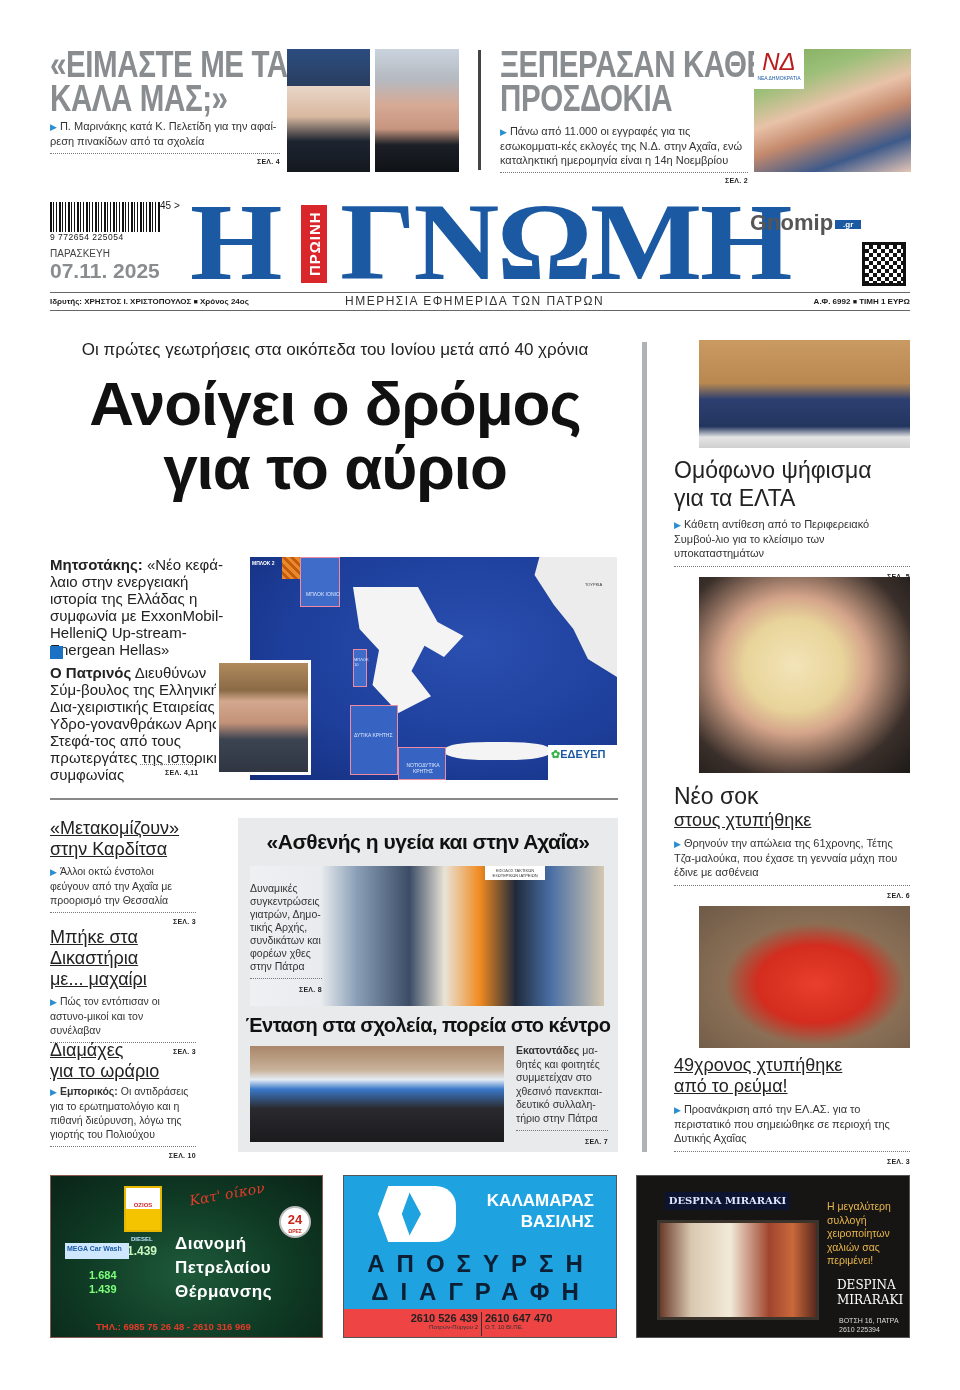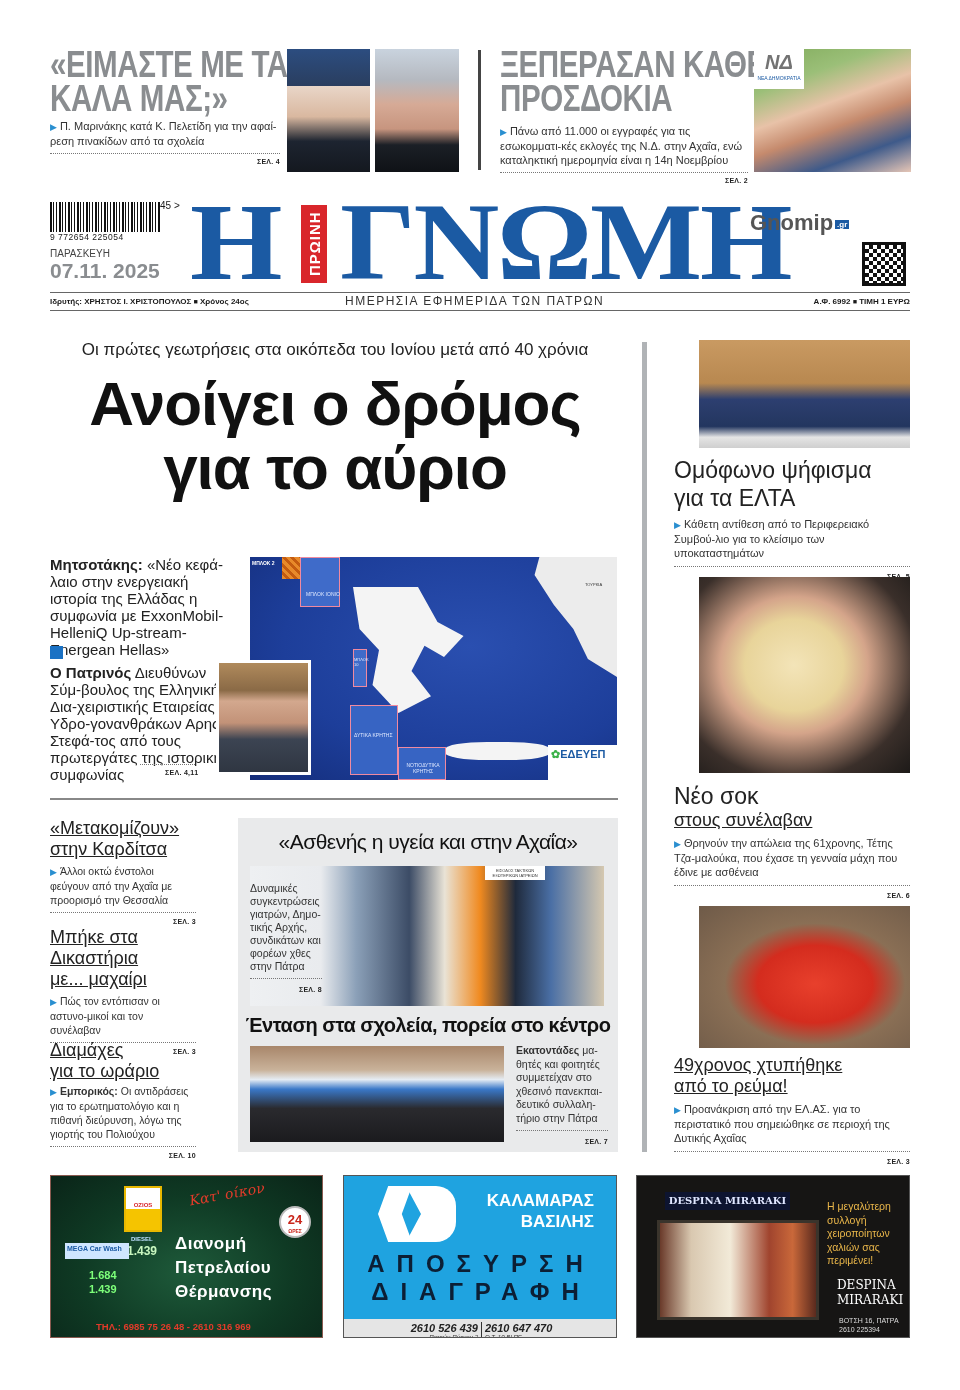--- a/index.html
+++ b/index.html
@@ -51,37 +51,37 @@
 
 <div class="abs" style="left:500px; top:48px; width:248px; height:140px;">
   <div class="teaser-title">ΞΕΠΕΡΑΣΑΝ ΚΑΘΕ</div>
   <div class="teaser-title">ΠΡΟΣΔΟΚΙΑ</div>
   <div class="teaser-text" style="margin-top:8px;"><span class="arrow">▶</span><span>Πάνω από 11.000 οι εγγραφές για τις εσωκομματι-κές εκλογές της Ν.Δ. στην Αχαΐα, ενώ καταληκτική ημερομηνία είναι η 14η Νοεμβρίου</span></div>
   <div class="dots" style="margin-top:5px;"></div>
   <div class="page-ref" style="text-align:right; margin-top:4px;">ΣΕΛ. 2</div>
 </div>
 <div class="abs photo" style="left:754px; top:49px; width:157px; height:123px; background:linear-gradient(160deg,#7faa5a 0%,#9bbf78 25%,#e8c2a8 45%,#c58a6d 60%,#3e5a8a 80%,#e6c6b6 100%);">
   <div class="abs" style="left:0; top:0; width:50px; height:40px; background:#fff; text-align:center;">
-    <div style="font-size:20px; font-weight:700; color:#737373; font-style:italic; line-height:26px;">ΝΔ</div>
+    <div style="font-size:24px; font-weight:400; color:#b91c1c; font-style:italic; line-height:26px;">ΝΔ</div>
     <div style="font-size:5px; color:#1b5aa3;">ΝΕΑ ΔΗΜΟΚΡΑΤΙΑ</div>
   </div>
 </div>
 
 <div class="abs" style="left:50px; top:202px; width:110px; height:30px; background:repeating-linear-gradient(90deg,#111 0 2px,#fff 2px 3px,#111 3px 4px,#fff 4px 6px,#111 6px 7px,#fff 7px 9px);"></div>
 <div class="abs" style="left:160px; top:200px; font-size:10px;">45 &gt;</div>
 <div class="abs" style="left:50px; top:232px; font-size:8.5px; letter-spacing:0.5px;">9 772654 225054</div>
 <div class="abs" style="left:50px; top:248px; font-size:10px; color:#444;">ΠΑΡΑΣΚΕΥΗ</div>
 <div class="abs" style="left:50px; top:259px; font-size:21px; font-weight:700; color:#8a8d90;">07.11. 2025</div>
 
 <div class="abs mast-title" style="left:190px; top:192px;">Η</div>
 <div class="abs proini" style="left:301px; top:205px; width:26px; height:78px;">ΠΡΩΙΝΗ</div>
 <div class="abs mast-title" style="left:340px; top:192px;">ΓΝΩΜΗ</div>
 
 <div class="abs" style="left:750px; top:210px; font-size:22px; color:#555; font-weight:700;">
-  <span>Gnomip</span><span style="font-size:8px; background:#1b5aa3; color:#fff; padding:0 2px; margin-left:2px; vertical-align:middle;">.gr</span>
+  <span>Gnomip</span><span style="font-size:8px; background:#1b5aa3; color:#fff; padding:0 8px; margin-left:2px; vertical-align:middle;">.gr</span>
 </div>
 <div class="abs" style="left:862px; top:242px; width:44px; height:44px; background:repeating-conic-gradient(#111 0 25%, #fff 0 50%) 0 0/8px 8px; border:3px solid #111;"></div>
 
 <div class="abs" style="left:50px; top:292px; width:860px; height:1px; background:#666;"></div>
 <div class="abs" style="left:50px; top:297px; font-size:8px; font-weight:700;">
   <span>Ιδρυτής: ΧΡΗΣΤΟΣ Ι. ΧΡΙΣΤΟΠΟΥΛΟΣ</span> <span style="font-size:7px;">■</span> <span>Χρόνος 24ος</span>
 </div>
 <div class="abs" style="left:345px; top:294px; font-size:12px; letter-spacing:1.5px; color:#333;">ΗΜΕΡΗΣΙΑ ΕΦΗΜΕΡΙΔΑ ΤΩΝ ΠΑΤΡΩΝ</div>
 <div class="abs" style="left:770px; top:297px; font-size:8px; font-weight:700; width:140px; text-align:right;">
   <span>Α.Φ. 6992</span> <span style="font-size:7px;">■</span> <span>ΤΙΜΗ 1 ΕΥΡΩ</span>
@@ -136,21 +136,21 @@
       <div>για τα ΕΛΤΑ</div>
     </div>
   <div class="side-sub" style="margin-top:5px;"><span class="arrow">▶</span><span>Κάθετη αντίθεση από το Περιφερειακό Συμβού-λιο για το κλείσιμο των υποκαταστημάτων</span></div>
   <div class="dots" style="margin-top:6px;"></div>
   <div class="page-ref" style="text-align:right; margin-top:6px;">ΣΕΛ. 5</div>
 </div>
 
 <div class="abs photo" style="left:699px; top:577px; width:211px; height:196px; background:radial-gradient(ellipse at 45% 45%,#f3e4b8 0%,#e8d49a 30%,#d4a48a 45%,#3a2f2a 75%,#1d1a18 100%);"></div>
 <div class="abs" style="left:674px; top:782px; width:236px;">
   <div class="side-title">Νέο σοκ</div>
-  <div class="small-title">στους συνέλαβαν</div>
+  <div class="small-title">στους χτυπήθηκε</div>
   <div class="side-sub" style="margin-top:5px;"><span class="arrow">▶</span><span>Θρηνούν την απώλεια της 61χρονης, Τέτης Τζα-μαλούκα, που έχασε τη γενναία μάχη που έδινε με ασθένεια</span></div>
   <div class="dots" style="margin-top:6px;"></div>
   <div class="page-ref" style="text-align:right; margin-top:6px;">ΣΕΛ. 6</div>
 </div>
 
 <div class="abs photo" style="left:699px; top:906px; width:211px; height:142px; background:radial-gradient(ellipse at 55% 55%,#e8402c 0%,#d42c1e 35%,#8a6f55 55%,#6e5a48 100%);"></div>
 <div class="abs" style="left:674px; top:1055px; width:236px;">
   <div class="small-title">
       <div>49χρονος χτυπήθηκε</div>
       <div>από το ρεύμα!</div>
@@ -183,21 +183,21 @@
   <div class="small-title">
       <div>Διαμάχες</div>
       <div>για το ωράριο</div>
     </div>
   <div class="side-sub" style="margin-top:2px; font-size:10.5px;"><span class="arrow">▶</span><b>Εμπορικός:</b> <span>Οι αντιδράσεις για το ερωτηματολόγιο και η πιθανή διεύρυνση, λόγω της γιορτής του Πολιούχου</span></div>
   <div class="dots" style="margin-top:5px;"></div>
   <div class="page-ref" style="text-align:right; margin-top:5px;">ΣΕΛ. 10</div>
 </div>
 
 <div class="abs health-box" style="left:238px; top:818px; width:380px; height:334px;">
-  <div class="abs" style="left:0; top:12px; width:380px; text-align:center; font-size:21px; font-weight:400; color:#111; letter-spacing:-0.5px;">«Ασθενής η υγεία και στην Αχαΐα»</div>
+  <div class="abs" style="left:0; top:12px; width:380px; text-align:center; font-size:21px; font-weight:700; color:#111; letter-spacing:-0.5px;">«Ασθενής η υγεία και στην Αχαΐα»</div>
   <div class="abs photo" style="left:12px; top:48px; width:354px; height:140px; background:linear-gradient(90deg,#eef0f2 0%,#e9ebee 20%,#8ba0b8 30%,#3c4c66 45%,#e9e3d6 55%,#f08a20 65%,#1f2a3c 75%,#4a6fa5 85%,#d5c8b0 100%);">
     <div class="abs" style="left:235px; top:0; width:60px; background:#fff; font-size:4px; color:#333; text-align:center; padding:2px;">ΕΙΣΟΔΟΣ ΤΑΚΤΙΚΩΝ ΕΞΩΤΕΡΙΚΩΝ ΙΑΤΡΕΙΩΝ</div>
   </div>
   <div class="abs" style="left:12px; top:64px; width:72px; font-size:10.5px; line-height:13px; color:#333;">
     <span>Δυναμικές συγκεντρώσεις γιατρών, Δημο-τικής Αρχής, συνδικάτων και φορέων χθες στην Πάτρα</span>
     <div class="dots" style="margin-top:5px;"></div>
     <div class="page-ref" style="text-align:right; margin-top:4px;">ΣΕΛ. 8</div>
   </div>
   <div class="abs" style="left:0; top:196px; width:380px; text-align:center; font-size:20px; font-weight:700; color:#111; letter-spacing:-0.5px;">Ένταση στα σχολεία, πορεία στο κέντρο</div>
   <div class="abs photo" style="left:12px; top:228px; width:254px; height:96px; background:linear-gradient(180deg,#a8866a 0%,#c9b29a 25%,#e5ecf4 35%,#3a78c8 45%,#2a2a2e 65%,#1b1b1e 100%);"></div>
@@ -234,21 +234,21 @@
     <div class="abs" style="left:28px; top:0; width:50px; height:56px; background:#fff; border-radius:0 20px 20px 0; clip-path:polygon(0 0,100% 0,100% 100%,0 100%,30% 50%);"></div>
   </div>
   <div class="abs" style="left:130px; top:14px; width:120px; text-align:right; font-size:17px; line-height:21px; color:#fff; font-weight:700;">
     <div>ΚΑΛΑΜΑΡΑΣ</div>
       <div>ΒΑΣΙΛΗΣ</div>
   </div>
   <div class="abs" style="left:0; top:74px; width:274px; text-align:center; font-size:24px; line-height:28px; font-weight:700; color:#0c1f35; letter-spacing:12px;">
     <div>ΑΠΟΣΥΡΣΗ</div>
       <div>ΔΙΑΓΡΑΦΗ</div>
   </div>
-  <div class="abs" style="left:0; top:143px; width:274px; height:30px; background:#e5e5e5;font-style:italic;">
+  <div class="abs" style="left:0; top:133px; width:274px; height:30px; background:#ef4444;">
     <div class="abs" style="left:48px; top:3px; text-align:right; width:86px;">
       <div style="font-size:11px; font-weight:700; color:#222;">2610 526 439</div>
       <div style="font-size:6px; color:#333;">Πατρών-Πύργου 2</div>
     </div>
     <div class="abs" style="left:137px; top:3px; width:1px; height:24px; background:#333;"></div>
     <div class="abs" style="left:141px; top:3px;">
       <div style="font-size:11px; font-weight:700; color:#222;">2610 647 470</div>
       <div style="font-size:6px; color:#333;">Ο.Τ. 10 ΒΙ.ΠΕ.</div>
     </div>
   </div>

